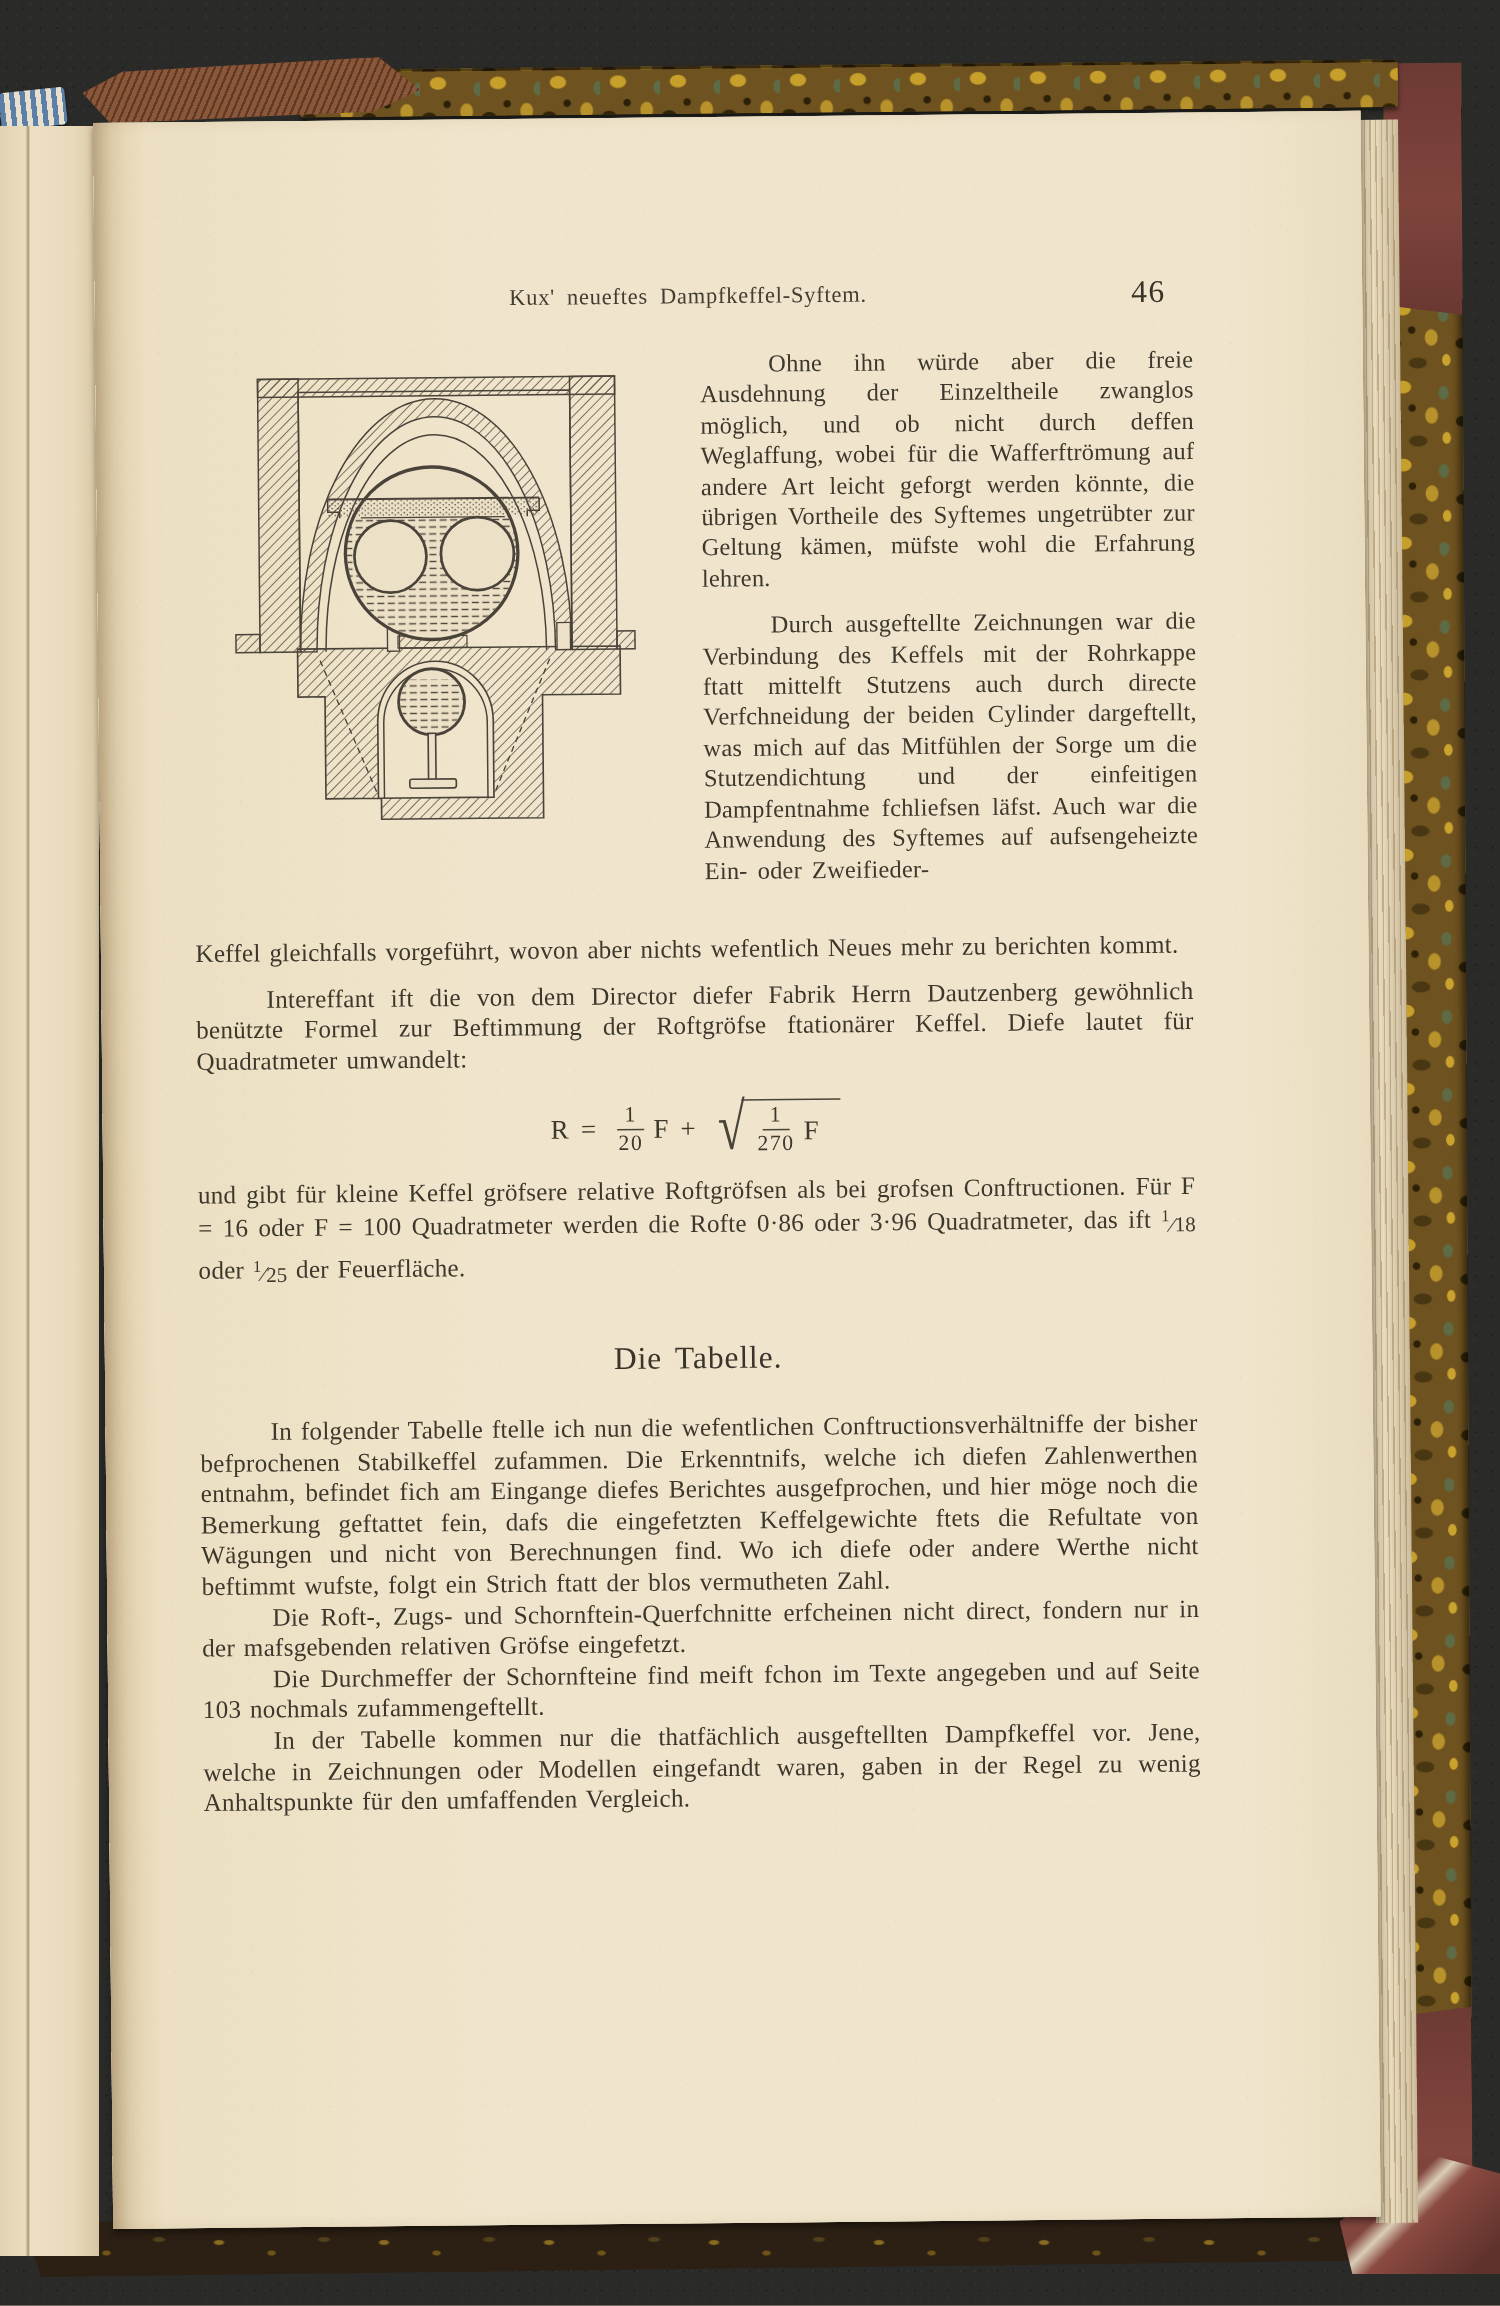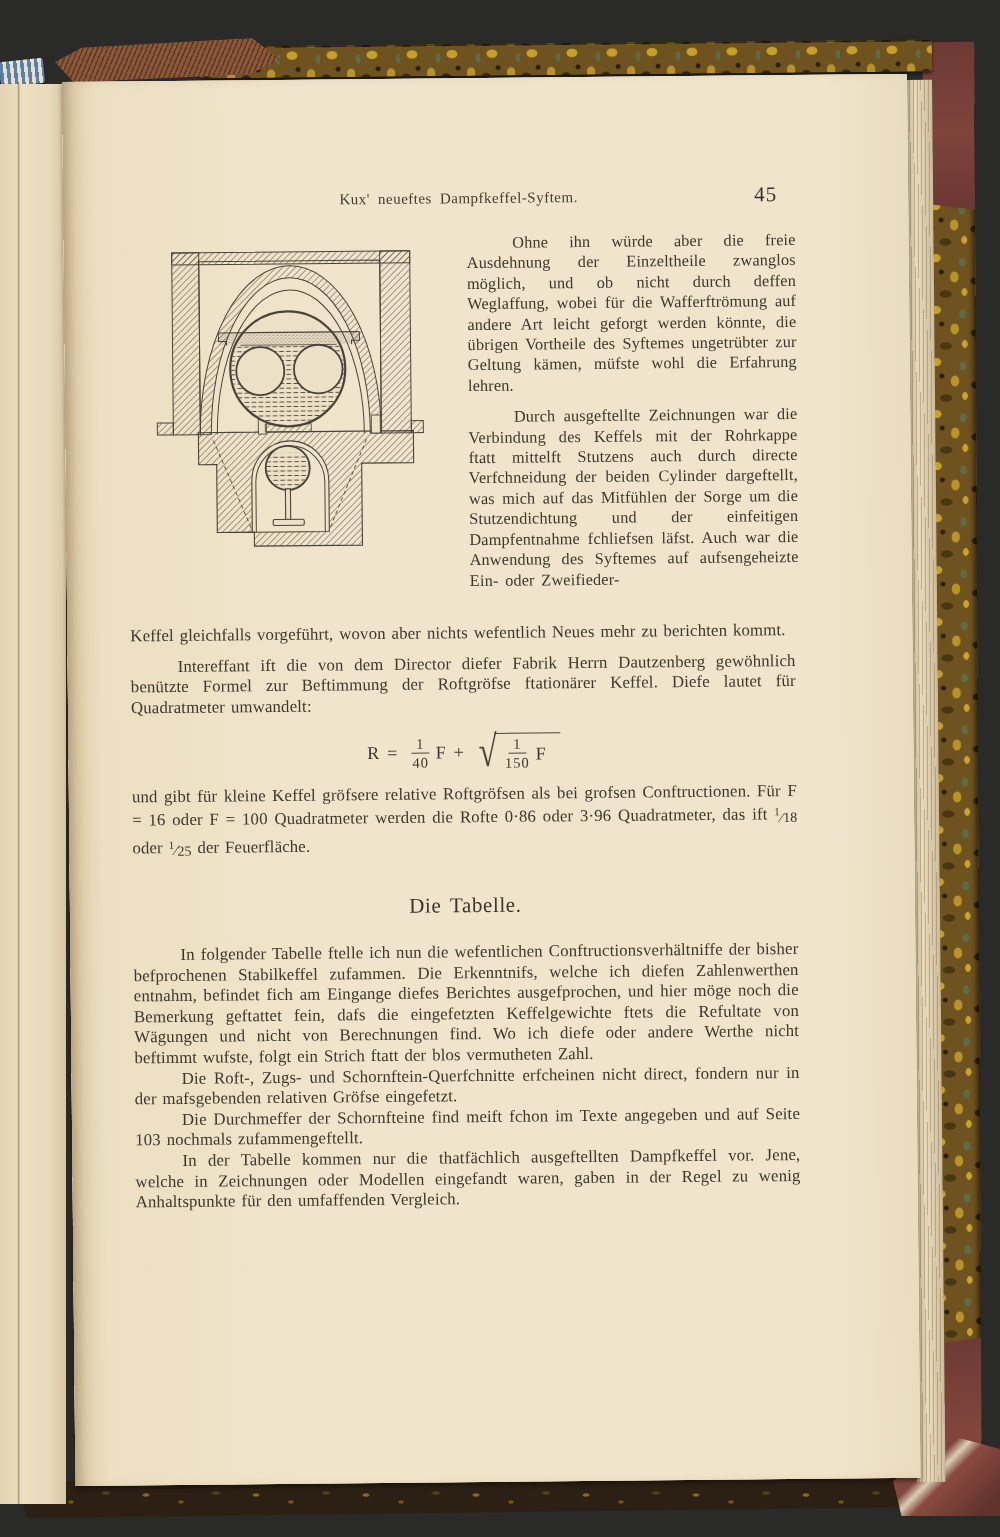--- a/index.html
+++ b/index.html
@@ -179,21 +179,21 @@
 
 <div class="facing-page">
   <div class="fold"></div>
 </div>
 <div class="fore-edge"></div>
 
 <div class="page">
 
   <div class="running-header">
     <span>Kux' neueftes Dampfkeffel-Syftem.</span>
-    <span class="page-number">45</span>
+    <span class="page-number">46</span>
   </div>
 
   <svg class="fig" width="272" height="312" viewBox="0 0 272 312">
     <defs>
       <pattern id="hA" width="4.6" height="4.6" patternUnits="userSpaceOnUse" patternTransform="rotate(45)">
         <line x1="0" y1="0" x2="0" y2="4.6" stroke="#5a5144" stroke-width="1.05"></line>
       </pattern>
       <pattern id="wA" width="7" height="4.6" patternUnits="userSpaceOnUse">
         <line x1="0.5" y1="2.3" x2="5.2" y2="2.3" stroke="#4e473c" stroke-width="0.95"></line>
       </pattern>
@@ -260,30 +260,30 @@
 
   <div class="body-text">
     <p>Keffel gleichfalls vorgeführt, wovon aber nichts wefentlich Neues mehr zu berichten kommt.</p>
     <p class="indent mt">Intereffant ift die von dem Director diefer Fabrik Herrn Dautzenberg gewöhnlich benützte Formel zur Beftimmung der Roftgröfse ftationärer Keffel. Diefe lautet für Quadratmeter umwandelt:</p>
 
     <div class="formula">
       <span>R</span>
       <span class="sym">=</span>
       <span class="frac">
         <span class="num">1</span>
-        <span class="den">40</span>
+        <span class="den">20</span>
       </span>
       <span>F</span>
       <span class="sym">+</span>
       <span class="sqrt">
         <span class="radical"></span>
         <span class="radicand">
           <span class="frac">
             <span class="num">1</span>
-            <span class="den">150</span>
+            <span class="den">270</span>
           </span>
           <span>F</span>
         </span>
       </span>
     </div>
 
     <p><span>und gibt für kleine Keffel gröfsere relative Roftgröfsen als bei grofsen Conftructionen. Für F = 16 oder F = 100 Quadratmeter werden die Rofte 0·86 oder 3·96 Quadratmeter, das ift </span><span class="ifrac"><span class="fn">1</span><span class="fd">18</span></span><span> oder </span><span class="ifrac"><span class="fn">1</span><span class="fd">25</span></span><span> der Feuerfläche.</span></p>
 
     <h2 class="section-heading">Die Tabelle.</h2>
 

